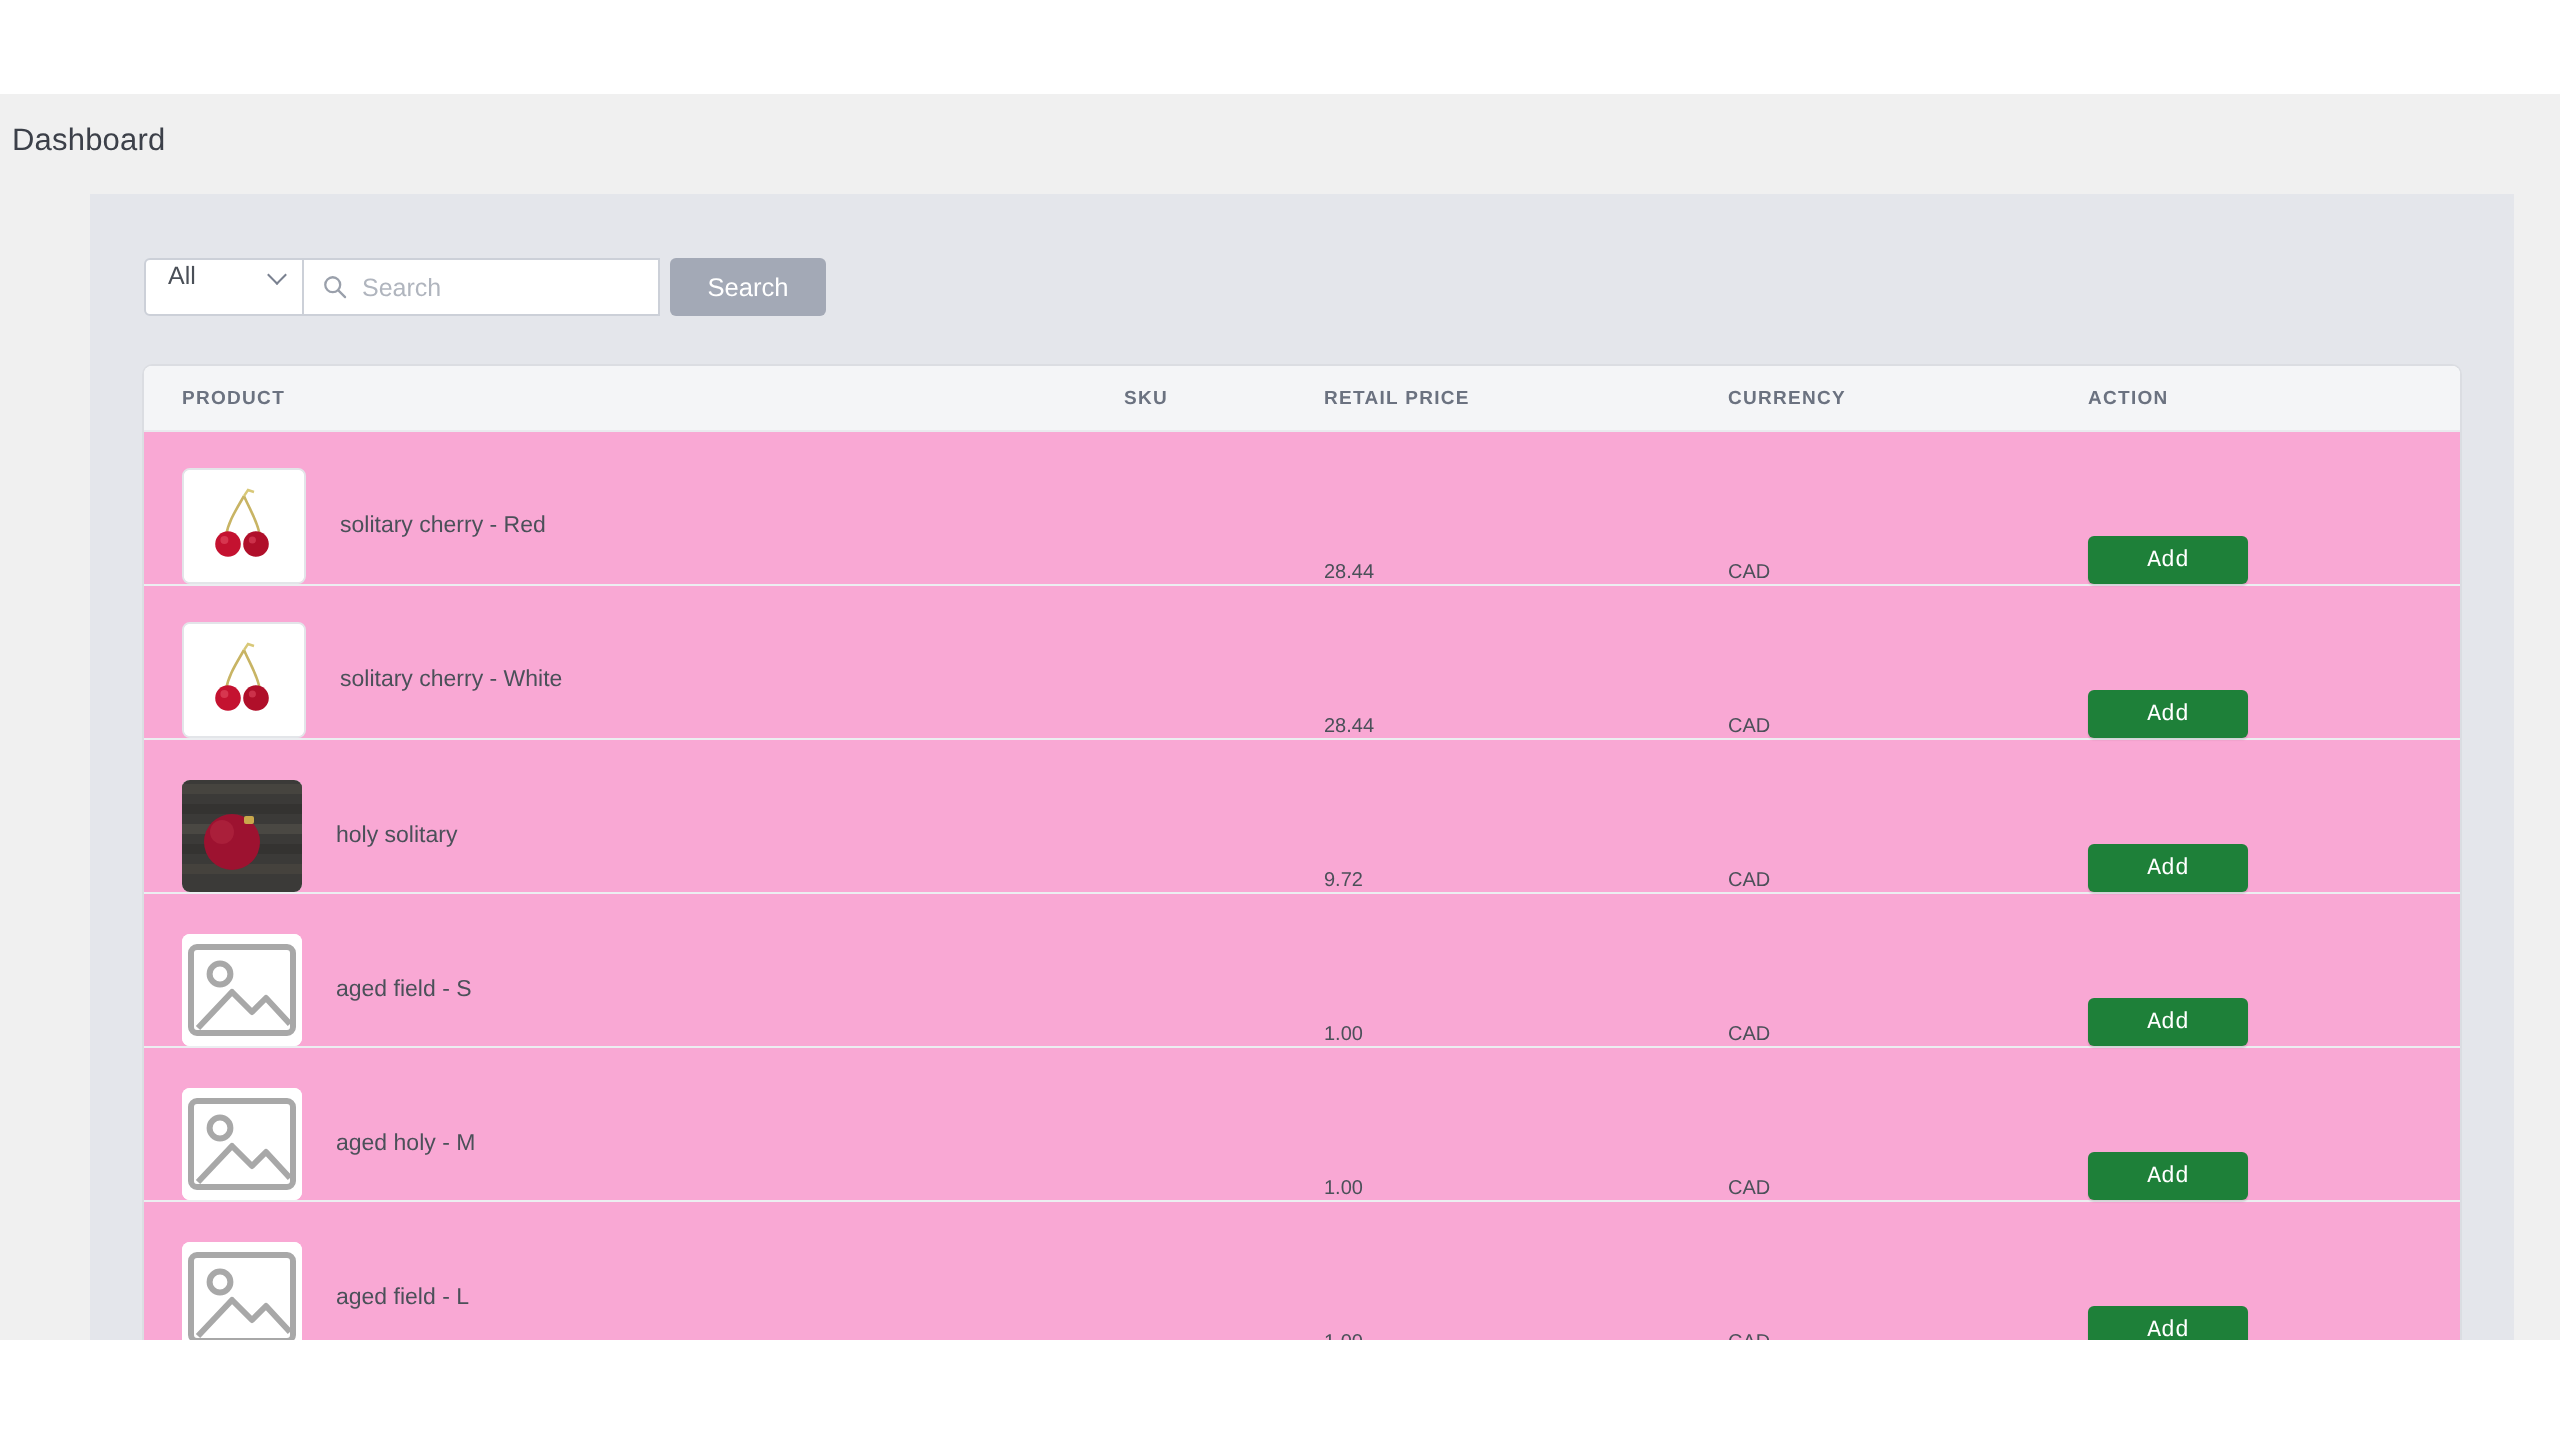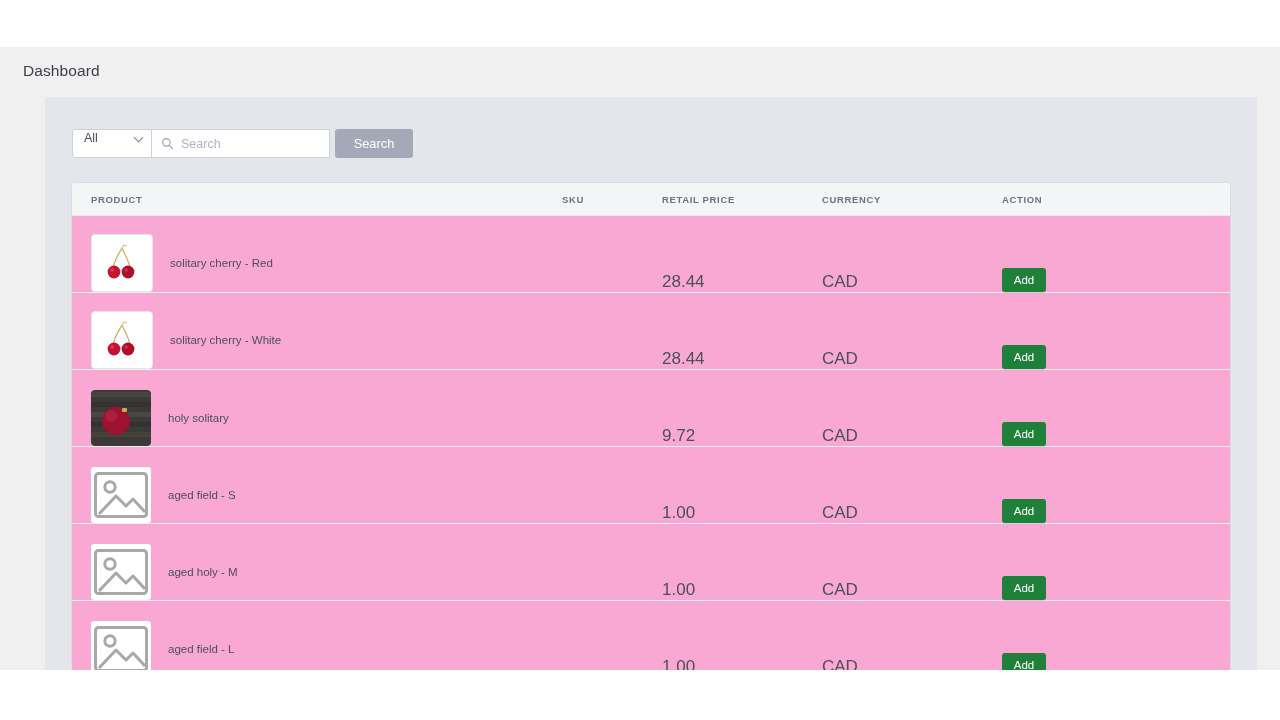--- a/index.html
+++ b/index.html
@@ -22,21 +22,21 @@
 
   
   .header-bar {
     position: absolute;
     left: 0; top: 47px;
     width: 1280px; height: 50px;
     background: #f0f0f0;
   }
   .header-title {
     position: absolute;
-    left: 23px; top: 62px;
+    left: 6px; top: 62px;
     font-size: 15.5px;
     color: #3c4049;
     letter-spacing: 0.1px;
   }
 
   
   .left-gutter {
     position: absolute;
     left: 0; top: 97px;
     width: 45px; height: 573px;
@@ -153,57 +153,57 @@
     border-bottom: 1px solid #e9eaee;
   }
   .t-head .th {
     font-size: 9.5px;
     font-weight: bold;
     letter-spacing: 0.65px;
     color: #6b7280;
   }
   .col-product { width: 490px; padding-left: 19px; box-sizing: border-box; }
   .col-sku     { width: 100px; }
-  .col-price   { width: 160px; }
+  .col-price   { width: 202px; }
   .col-curr    { width: 180px; }
   .col-action  { width: 180px; }
 
   .t-row {
     display: flex;
     align-items: flex-end;
     height: 76px;
     border-bottom: 1px solid #eceef1;
     background: #f9a8d4;
   }
   .t-row:last-child { border-bottom: none; }
-  .cell { font-size: 17px; color: #4b5059; }
+  .cell { font-size: 10px; color: #4b5059; }
 
   .prod-cell {
     display: flex;
     align-items: center;
   }
   .thumb {
     width: 60px; height: 56px;
     border-radius: 4px;
     flex: none;
     margin-right: 17px;
     overflow: hidden;
     background: #ffffff;
   }
   .thumb.framed { border: 1px solid #e3e5e9; }
   .thumb svg { display: block; width: 100%; height: 100%; }
   .prod-name { font-size: 11.5px; color: #4b5059; }
 
   .add-btn {
-    width: 44px; height: 24px;
+    width: 80px; height: 24px;
     background: #1e8039;
     color: #ffffff;
     border: none;
     border-radius: 3px;
-    font-family: Liberation Sans, sans-serif;
+    font-family: Liberation Mono, monospace;
     font-size: 11.5px;
     cursor: pointer;
     box-shadow: 0 1px 1px rgba(0,0,0,0.12);
   }
 
   
   .bottom-white {
     position: absolute;
     left: 0; top: 670px;
     width: 1280px; height: 50px;

